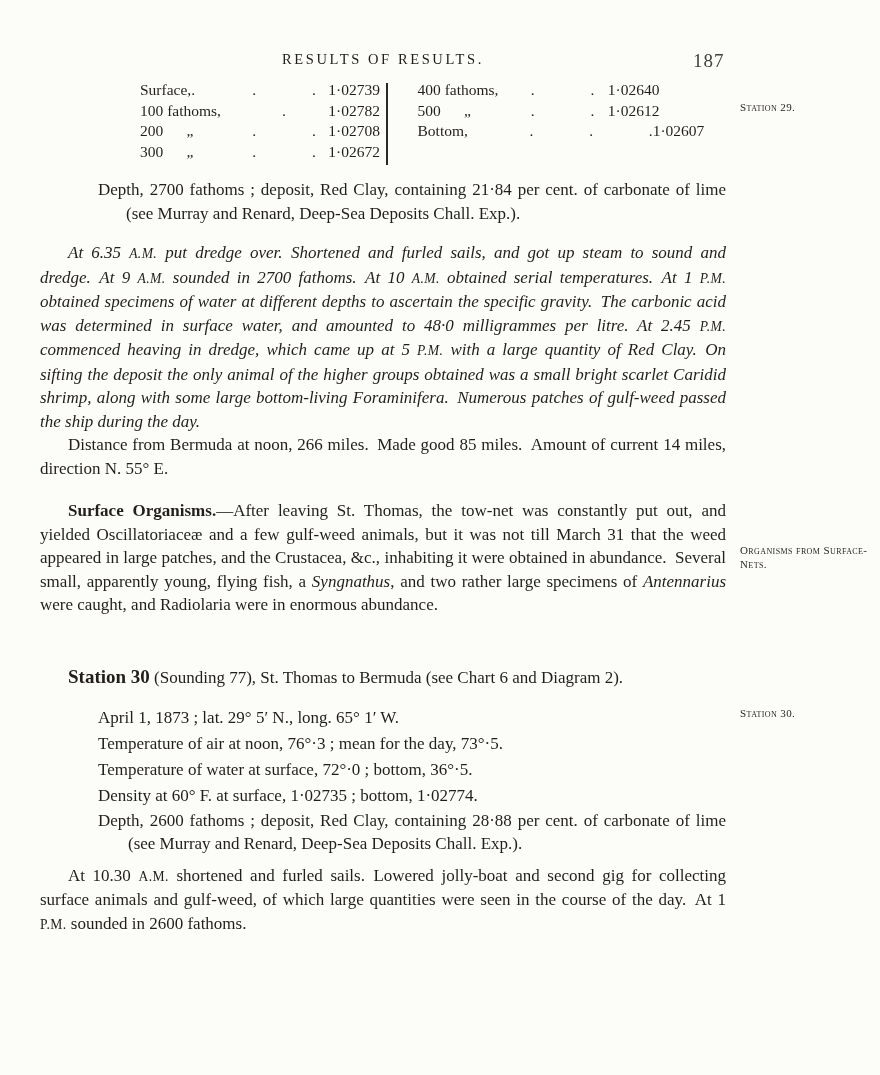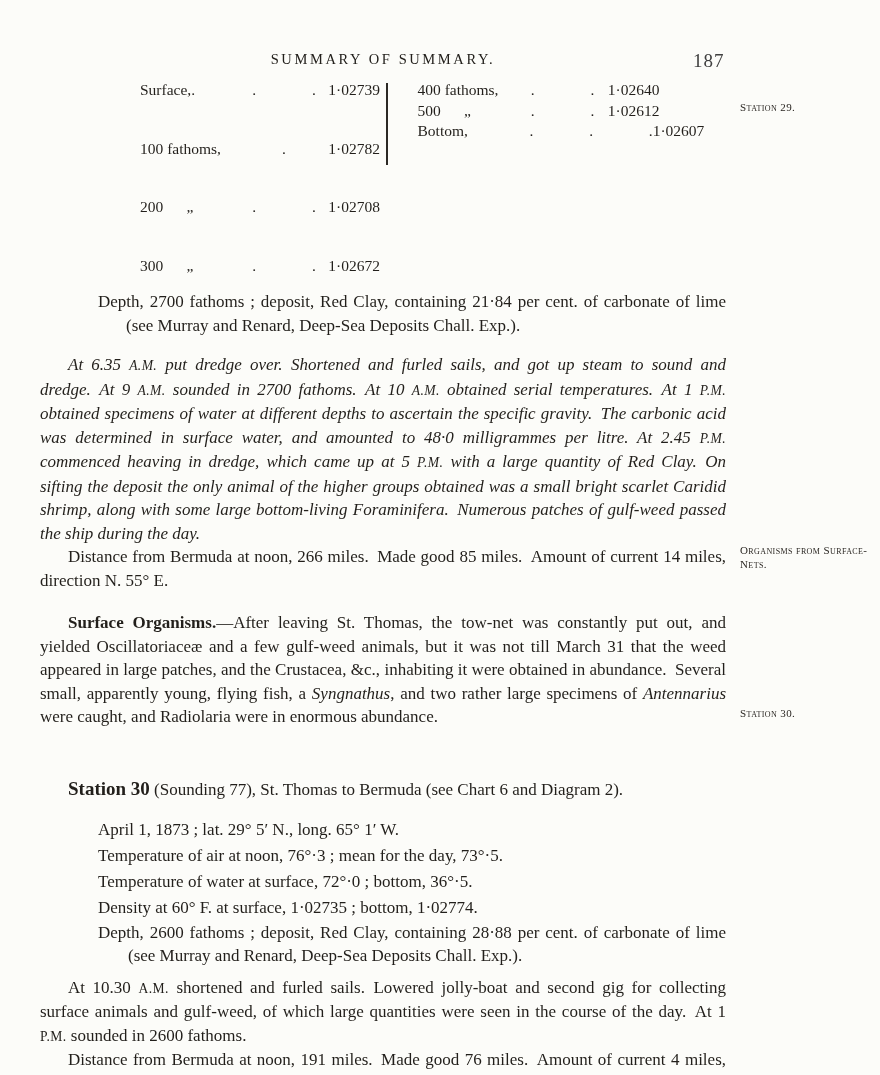--- a/index.html
+++ b/index.html
@@ -38,21 +38,21 @@
   .density-heading {
     margin:26px 0 0 50px;
     font-size:17.5px;
   }
   .density-table {
     display:flex; align-items:stretch;
     margin:9px 0 0 100px;
     font-size:15.5px;
   }
   .tcol { display:flex; flex-direction:column; }
-  .tcol-left  { width:240px;gap:38px; }
+  .tcol-left  { width:240px; }
   .tcol-right { width:242px; padding-left:24px; }
   .tdivider {
     width:1.5px; background:#2c2925;
     margin:2px 6px 0 6px; height:82px;
   }
   .trow { display:flex; align-items:baseline; height:20.5px; }
   .tlabel { min-width:112px; white-space:pre; }
   .tdots  { flex:1; text-align:center; word-spacing:24px; white-space:pre; }
   .tvalue { width:64px; text-align:right; white-space:pre; }
 
@@ -94,21 +94,21 @@
 
   <div class="page-number">187</div>
 
   <div class="margin-note note-1">Station 29.</div>
   <div class="margin-note note-2">Organisms from Surface-Nets.</div>
   <div class="margin-note note-3">Station 30.</div>
 
   <div class="body-col">
 
     <div class="header-row">
-      <span class="header-title">SUMMARY OF SUMMARY.</span>
+      <span class="header-title">RESULTS OF RESULTS.</span>
     </div>
 
 
     <div class="density-table">
       <div class="tcol tcol-left">
         <div class="trow">
           <span class="tlabel">Surface,.</span>
           <span class="tdots">.  .</span>
           <span class="tvalue">1·02739</span>
         </div>
@@ -159,16 +159,15 @@
 
     <div class="detail-lines">
       <div class="detail-line">April 1, 1873 ; lat. 29° 5′ N., long. 65° 1′ W.</div>
       <div class="detail-line">Temperature of air at noon, 76°·3 ; mean for the day, 73°·5.</div>
       <div class="detail-line">Temperature of water at surface, 72°·0 ; bottom, 36°·5.</div>
       <div class="detail-line">Density at 60° F. at surface, 1·02735 ; bottom, 1·02774.</div>
     </div>
     <div class="hang-note-2">Depth, 2600 fathoms ; deposit, Red Clay, containing 28·88 per cent. of carbonate of lime (see Murray and Renard, Deep-Sea Deposits Chall. Exp.).</div>
 
     <p class="body-para mt-1030"><span>At 10.30 </span><span class="seg-sc">A.M.</span><span> shortened and furled sails. Lowered jolly-boat and second gig for collecting surface animals and gulf-weed, of which large quantities were seen in the course of the day. At 1 </span><span class="seg-sc">P.M.</span><span> sounded in 2600 fathoms.</span></p>
-    <p class="body-para">Distance from Bermuda at noon, 191 miles. Made good 76 miles. Amount of current 4 miles, direction N. 61° E.</p>
 
   </div>
 </div>
 
 </body></html>

